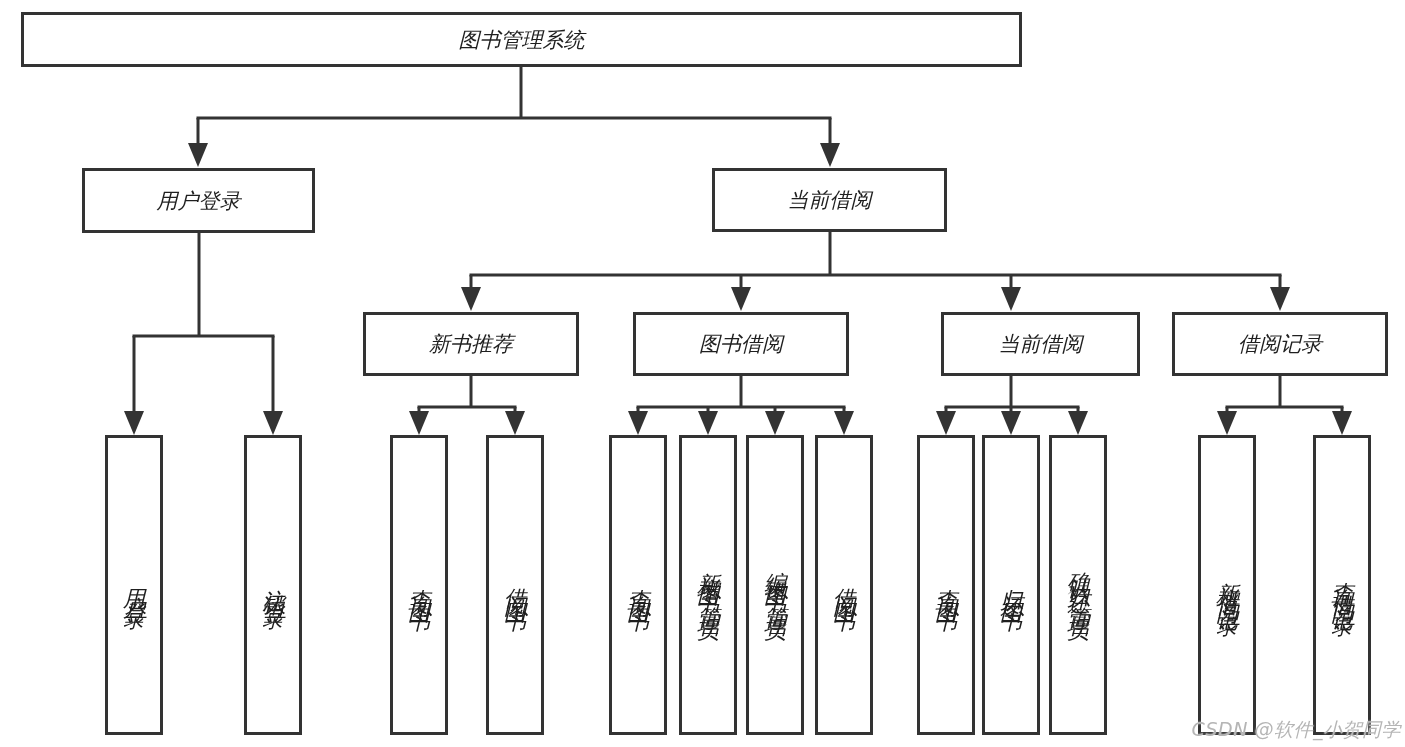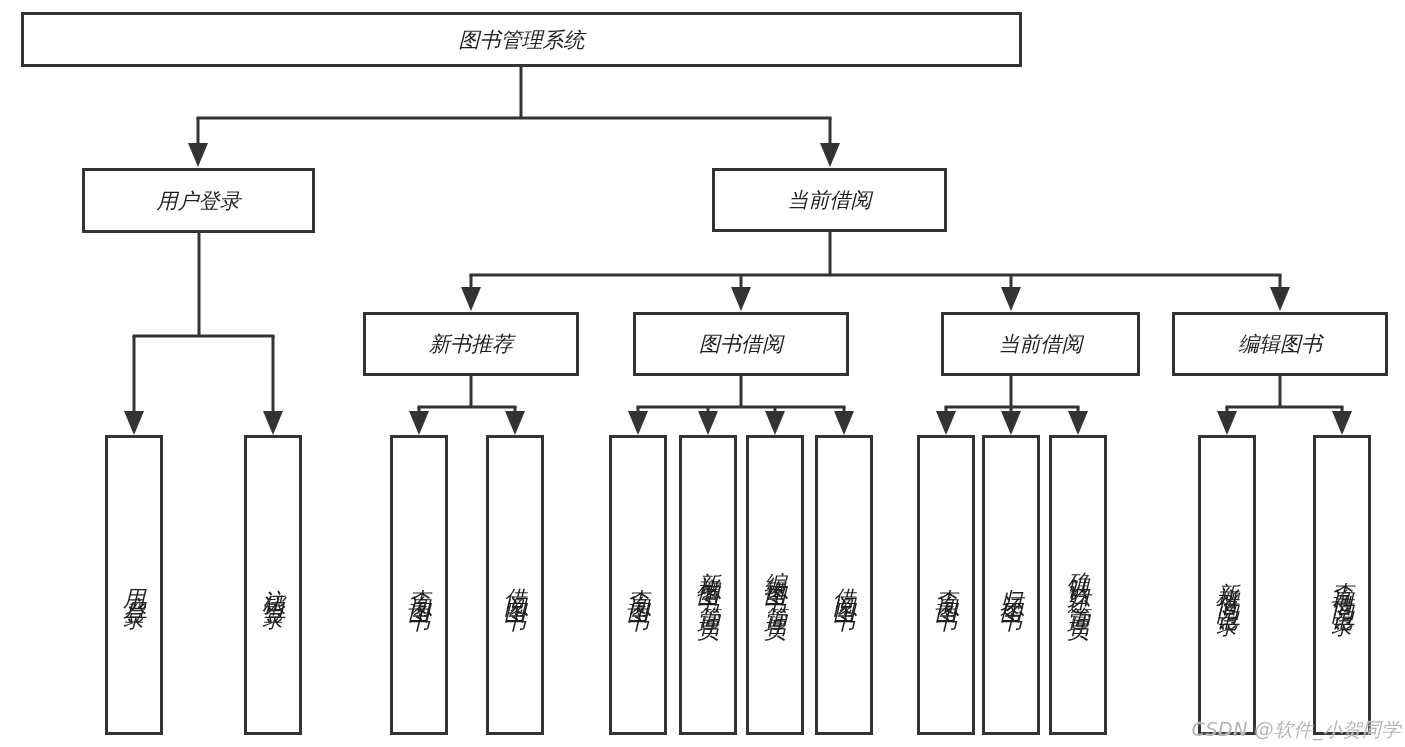--- a/index.html
+++ b/index.html
@@ -139,21 +139,21 @@
   </svg>
 
   <div class="box n-root">图书管理系统</div>
 
   <div class="box n-user">用户登录</div>
   <div class="box n-books">当前借阅</div>
 
   <div class="box n-m0">新书推荐</div>
   <div class="box n-m1">图书借阅</div>
   <div class="box n-m2">当前借阅</div>
-  <div class="box n-m3">编辑图书</div>
+  <div class="box n-m3">借阅记录</div>
 
   <div class="box leaf l-u0">用户登录</div>
   <div class="box leaf l-u1">注销登录</div>
 
   <div class="box leaf l-a0">查询图书</div>
   <div class="box leaf l-a1">借阅图书</div>
 
   <div class="box leaf l-b0">查询图书</div>
   <div class="box leaf l-b1">新增图书（管理员）</div>
   <div class="box leaf l-b2">编辑图书（管理员）</div>

